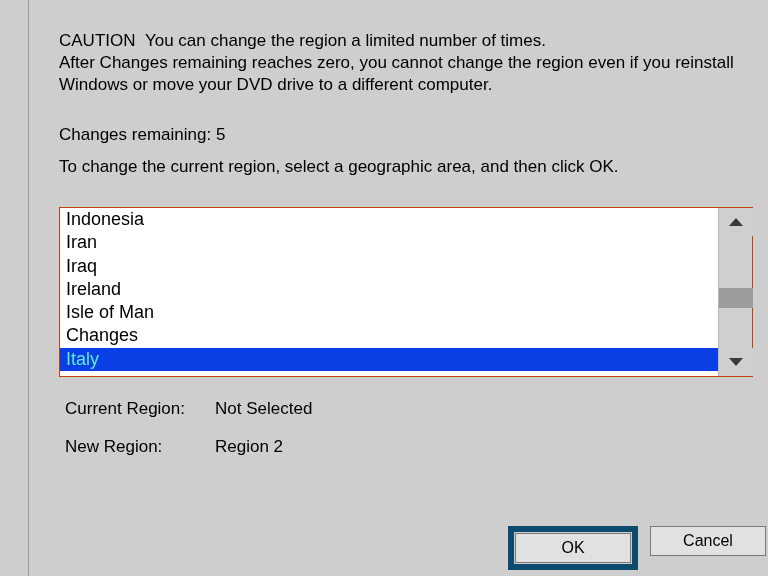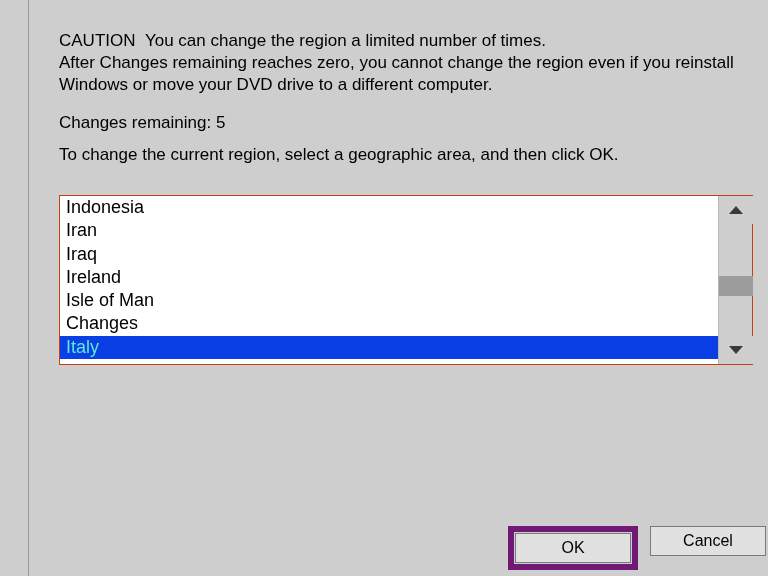--- a/index.html
+++ b/index.html
@@ -21,21 +21,21 @@
       height: 576px;
       background: #cecece;
       border-left: 1px solid #9a9a9a;
       padding: 0 30px 0 30px;
     }
     .caution {
       margin-top: 30px;
       line-height: 1.28;
     }
     .changes {
-      margin-top: 18px;
+      margin-top: 30px;
     }
     .instruction {
       margin-top: 12px;
     }
     .listbox-wrap {
       margin-top: 30px;
       position: relative;
       width: 694px;
       height: 170px;
       background: #fff;
@@ -121,21 +121,21 @@
       height: 30px;
       width: 116px;
       background: #e1e1e1;
       border: 1px solid #7a7a7a;
       font-family: inherit;
       font-size: 16px;
       text-align: center;
       cursor: pointer;
     }
     .ok-highlight {
-      border: 6px solid #701a75;
+      border: 6px solid #0c4a6e;
       padding: 1px;
       display: inline-flex;
     }
   </style>
 </head>
 <body>
 
 <div class="window">
 
   <div class="caution">
@@ -165,20 +165,30 @@
       </div>
       <div class="sb-track">
         <div class="sb-thumb"></div>
       </div>
       <div class="sb-btn down">
         <div class="chevron down"></div>
       </div>
     </div>
   </div>
 
+  <div class="info-table">
+    <div class="info-row">
+      <div class="info-label">Current Region:</div>
+      <div>Not Selected</div>
+    </div>
+    <div class="info-row">
+      <div class="info-label">New Region:</div>
+      <div>Region 2</div>
+    </div>
+  </div>
 
   <div class="btnbar">
     <span class="ok-highlight">
       <button class="btn">OK</button>
     </span>
     <button class="btn">Cancel</button>
   </div>
 
 </div>
 

